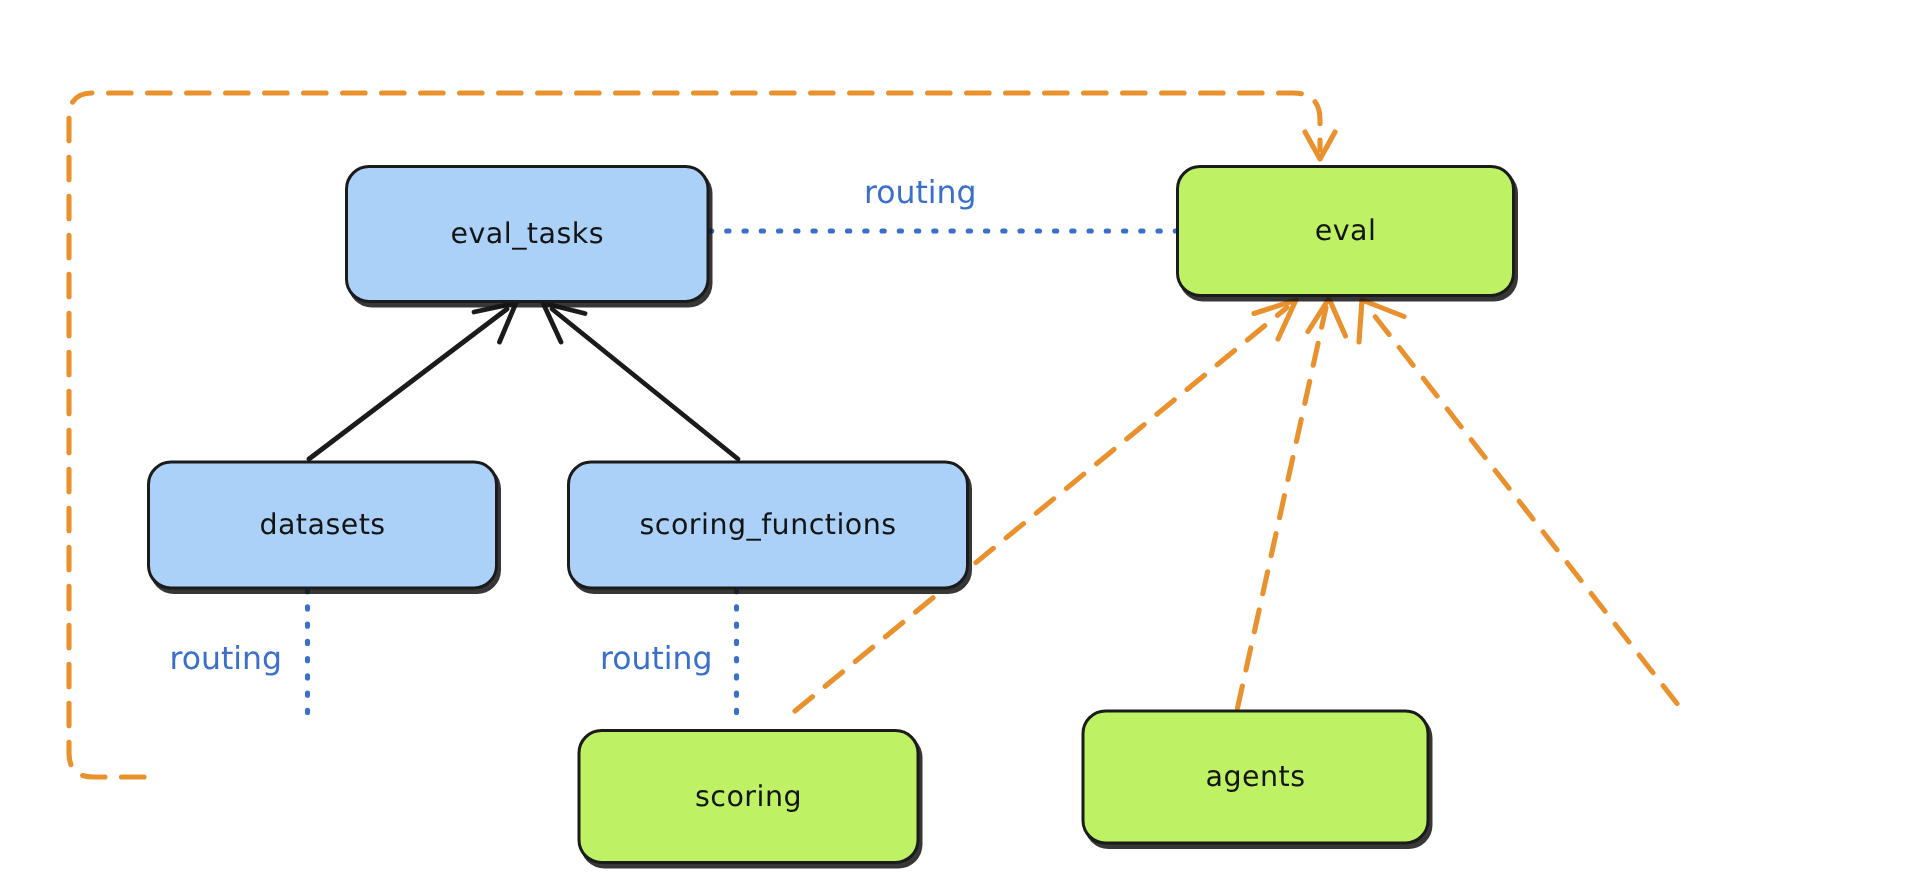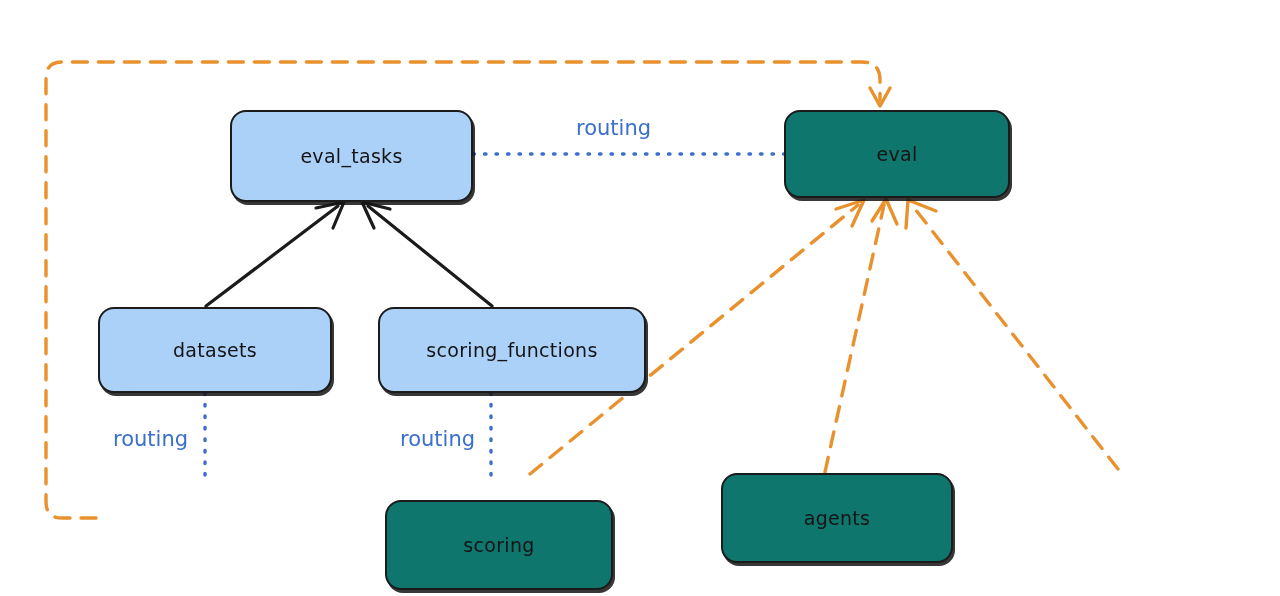--- a/index.html
+++ b/index.html
@@ -35,21 +35,21 @@
     justify-content: center;
     border: 2.5px solid #1b1b1b;
     border-radius: 16px;
     box-shadow: 2px 3px 0 rgba(20,20,20,0.85);
     z-index: 5;
   }
   .node.api {
     background: #abd1f8;
   }
   .node.provider {
-    background: #0f766e;
+    background: #bef264;
   }
   .node-label {
     font-family: "DejaVu Sans", sans-serif;
     font-size: 19px;
     letter-spacing: 0.3px;
     color: #141414;
     white-space: nowrap;
     pointer-events: none;
   }
   .edge-label {
@@ -122,21 +122,21 @@
 
   <div class="node api" style="left:98px; top:307px; width:234px; height:86px;">
     <span class="node-label">datasets</span>
   </div>
 
   <div class="node api" style="left:378px; top:307px; width:268px; height:86px;">
     <span class="node-label">scoring_functions</span>
   </div>
 
 
-  <div class="node provider" style="left:385px; top:500px; width:228px; height:90px;">
+  <div class="node provider" style="left:385px; top:486px; width:228px; height:90px;">
     <span class="node-label">scoring</span>
   </div>
 
   <div class="node provider" style="left:710px; top:473px; width:232px; height:90px;margin-left:11px;">
     <span class="node-label">agents</span>
   </div>
 
 
   <div class="edge-label" style="left:576px; top:116px;">routing</div>
 

